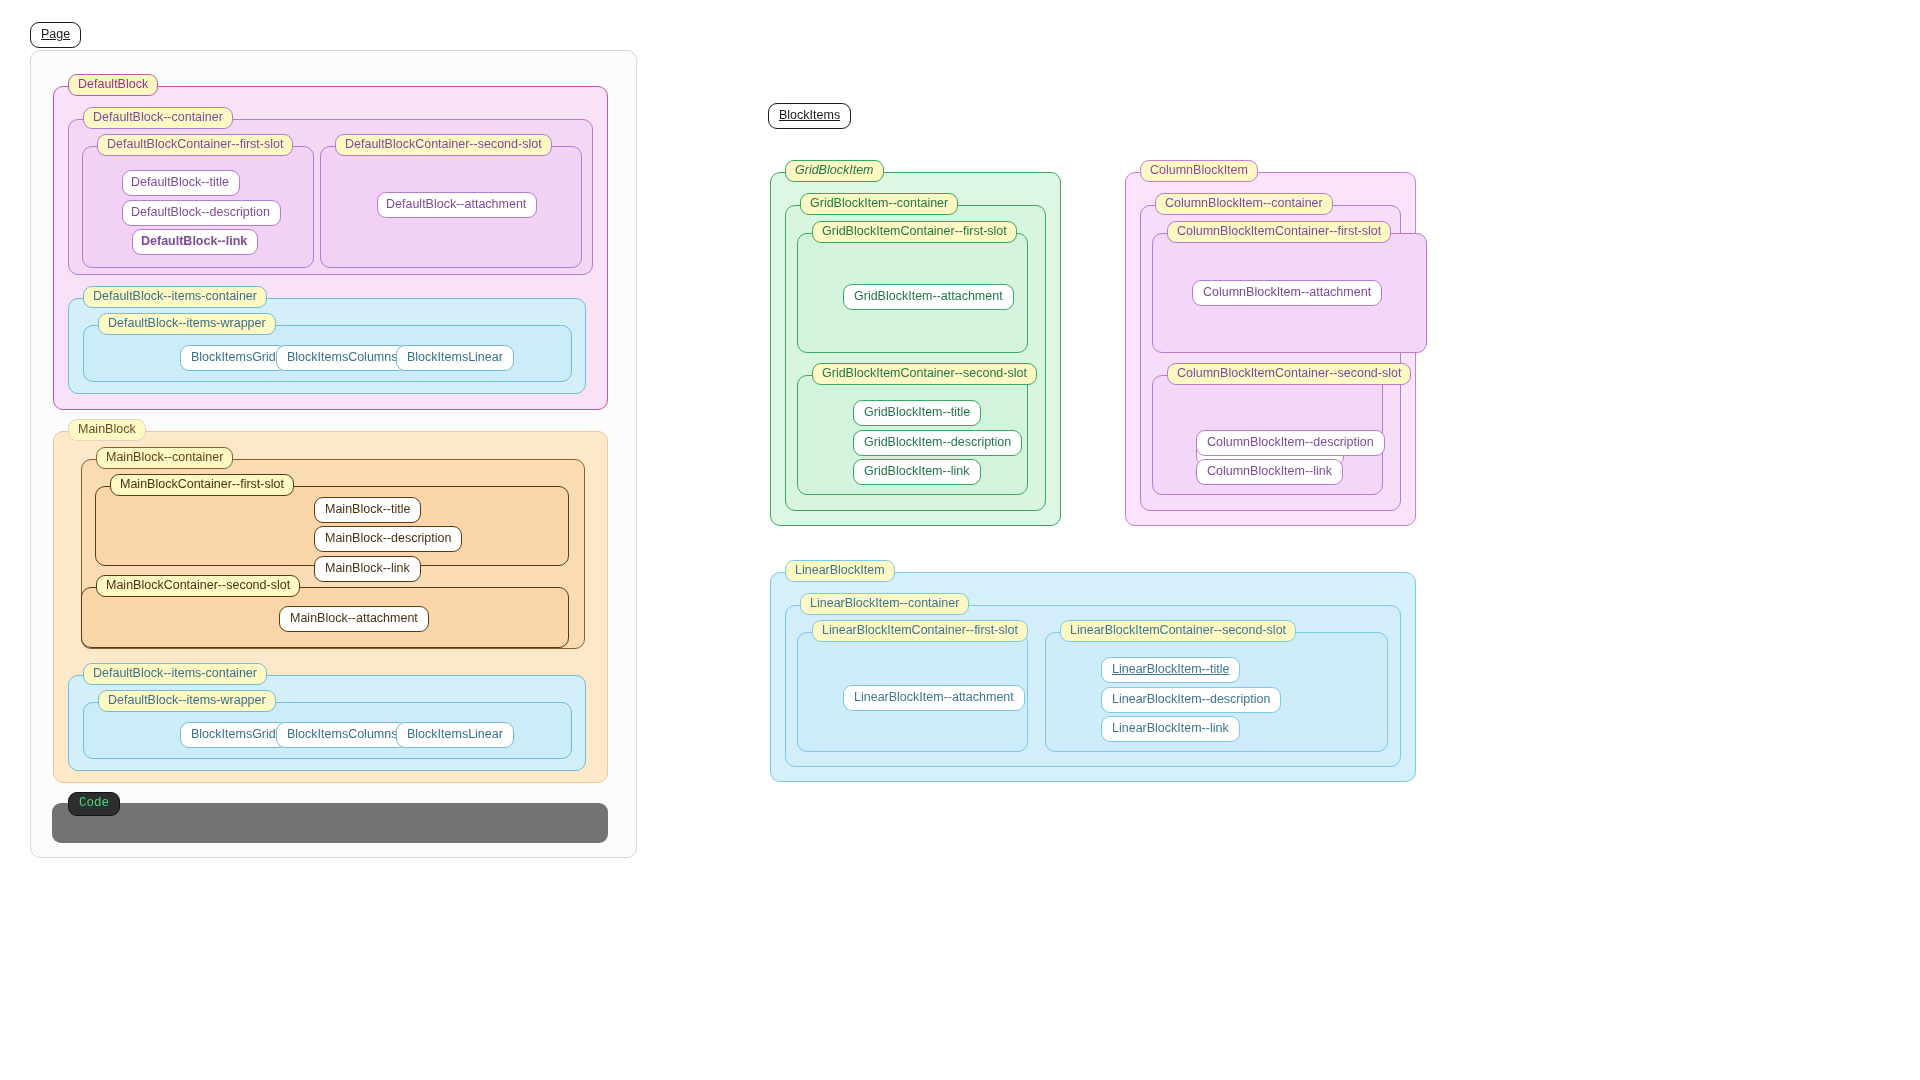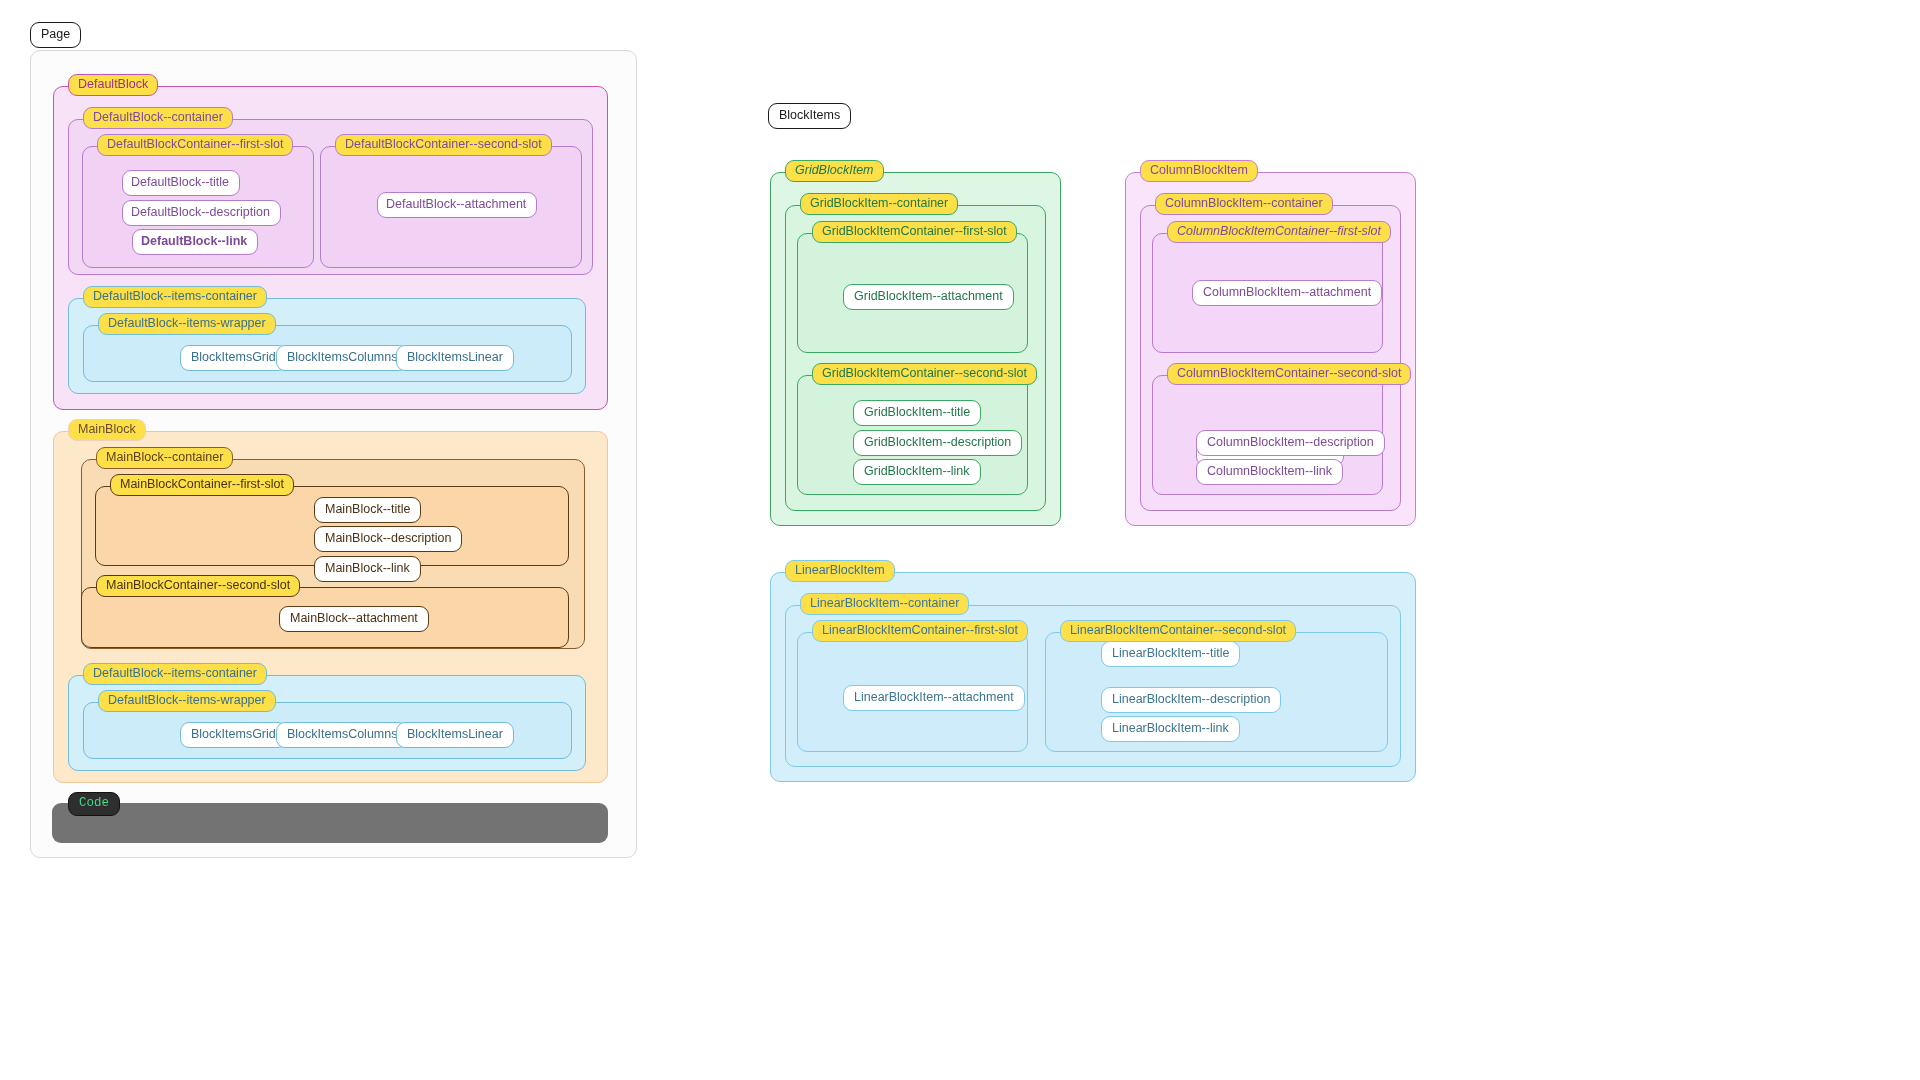--- a/index.html
+++ b/index.html
@@ -21,21 +21,21 @@
   .region {
     position: absolute;
     border: 1.4px solid #999;
     border-radius: 10px;
     box-sizing: border-box;
   }
   .region > .rlabel {
     position: absolute;
     top: -13px;
     left: 14px;
-    background: #fde047;
+    background: #fef9c3;
     border: 1.4px solid #999;
     border-radius: 9px;
     padding: 3px 9px 4px 9px;
     font-size: 12.5px;
     line-height: 1;
     white-space: nowrap;
     color: #333;
     z-index: 5;
   }
 
@@ -49,21 +49,21 @@
     font-size: 12.5px;
     line-height: 1;
     white-space: nowrap;
     color: #333;
     box-sizing: border-box;
     z-index: 6;
   }
 
   
   .pg-outer       { border-color: #d8d8d8; background: #fcfcfd; }
-  .chip-black     { border-color: #1b1b1b; color: #1b1b1b; border-width: 1.6px; }
+  .chip-black     { border-color: #1b1b1b; color: #1b1b1b; border-width: 1.6px; text-decoration: underline; }
 
   
   .db-outer  { border-color: #c653b0; background: #f7e2f7; }
   .db-outer > .rlabel { border-color: #c653b0; color: #9c2f86; }
   .db-mid    { border-color: #b47ccd; background: #f3d8f6; }
   .db-mid > .rlabel   { border-color: #b47ccd; color: #7d4a99; }
   .db-slot   { border-color: #b47ccd; background: #f1d2f5; }
   .db-slot > .rlabel  { border-color: #b47ccd; color: #7d4a99; }
   .chip-db   { border-color: #b47ccd; color: #7d4a99; padding-left: 8px; }
 
@@ -222,21 +222,21 @@
   <div class="chip chip-gb" style="left:853px; top:400px;">GridBlockItem--title</div>
   <div class="chip chip-gb" style="left:853px; top:430px;">GridBlockItem--description</div>
   <div class="chip chip-gb" style="left:853px; top:459px;">GridBlockItem--link</div>
 
   <div class="region cb-outer" style="left:1125px; top:172px; width:291px; height:354px;">
     <div class="rlabel">ColumnBlockItem</div>
   </div>
   <div class="region cb-mid" style="left:1140px; top:205px; width:261px; height:306px;">
     <div class="rlabel">ColumnBlockItem--container</div>
   </div>
-  <div class="region cb-slot" style="left:1152px; top:233px; width:231px; height:120px;font-style:italic;">
+  <div class="region cb-slot" style="left:1152px; top:233px; width:275px; height:120px;">
     <div class="rlabel">ColumnBlockItemContainer--first-slot</div>
   </div>
   <div class="chip chip-cb" style="left:1192px; top:280px;">ColumnBlockItem--attachment</div>
 
   <div class="region cb-slot" style="left:1152px; top:375px; width:231px; height:120px;">
     <div class="rlabel">ColumnBlockItemContainer--second-slot</div>
   </div>
   <div class="chip chip-cb" style="left:1196px; top:400px;margin-top:40px;">ColumnBlockItem--title</div>
   <div class="chip chip-cb" style="left:1196px; top:430px;text-align:center;">ColumnBlockItem--description</div>
   <div class="chip chip-cb" style="left:1196px; top:459px;">ColumnBlockItem--link</div>
@@ -248,17 +248,17 @@
     <div class="rlabel">LinearBlockItem--container</div>
   </div>
   <div class="region lb-slot" style="left:797px; top:632px; width:231px; height:120px;">
     <div class="rlabel">LinearBlockItemContainer--first-slot</div>
   </div>
   <div class="chip chip-lb" style="left:843px; top:685px;">LinearBlockItem--attachment</div>
 
   <div class="region lb-slot" style="left:1045px; top:632px; width:343px; height:120px;">
     <div class="rlabel">LinearBlockItemContainer--second-slot</div>
   </div>
-  <div class="chip chip-lb" style="left:1101px; top:641px;">LinearBlockItem--title</div>
+  <div class="chip chip-lb" style="left:1101px; top:657px;text-decoration:underline;">LinearBlockItem--title</div>
   <div class="chip chip-lb" style="left:1101px; top:687px;">LinearBlockItem--description</div>
   <div class="chip chip-lb" style="left:1101px; top:716px;">LinearBlockItem--link</div>
 
 </div>
 
 </body></html>

